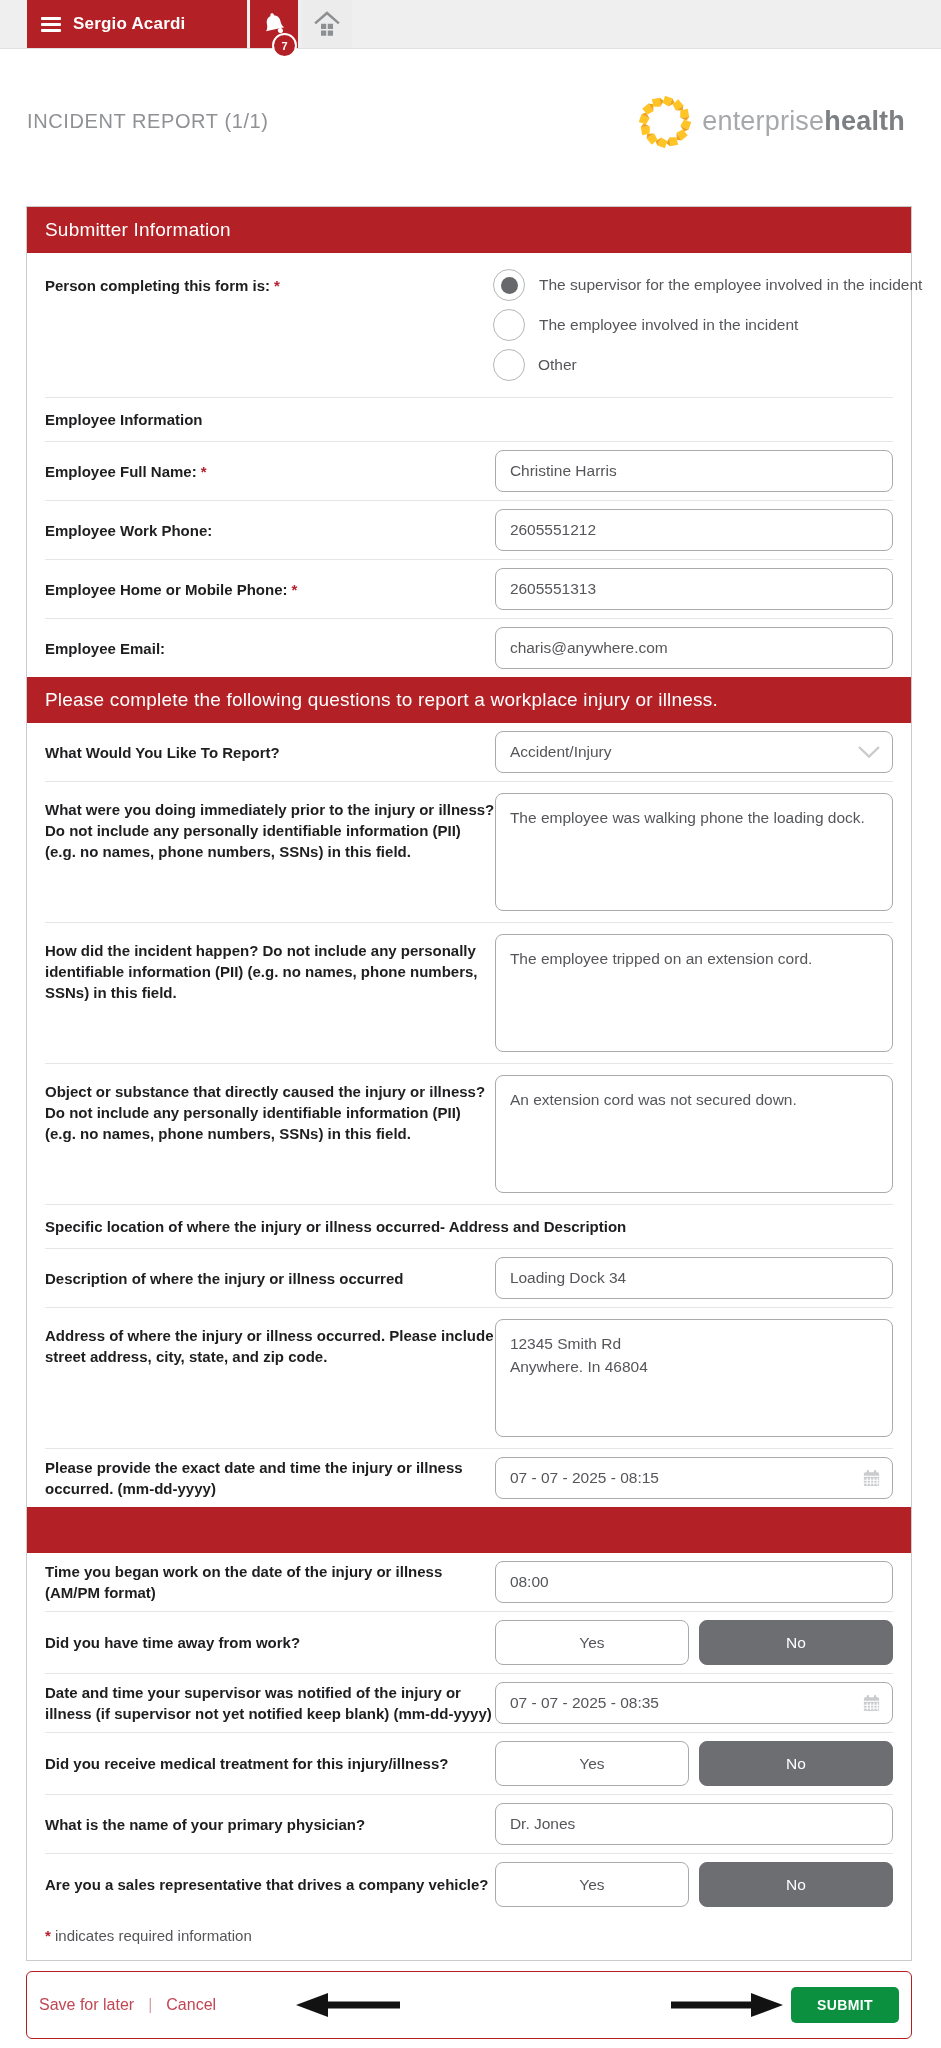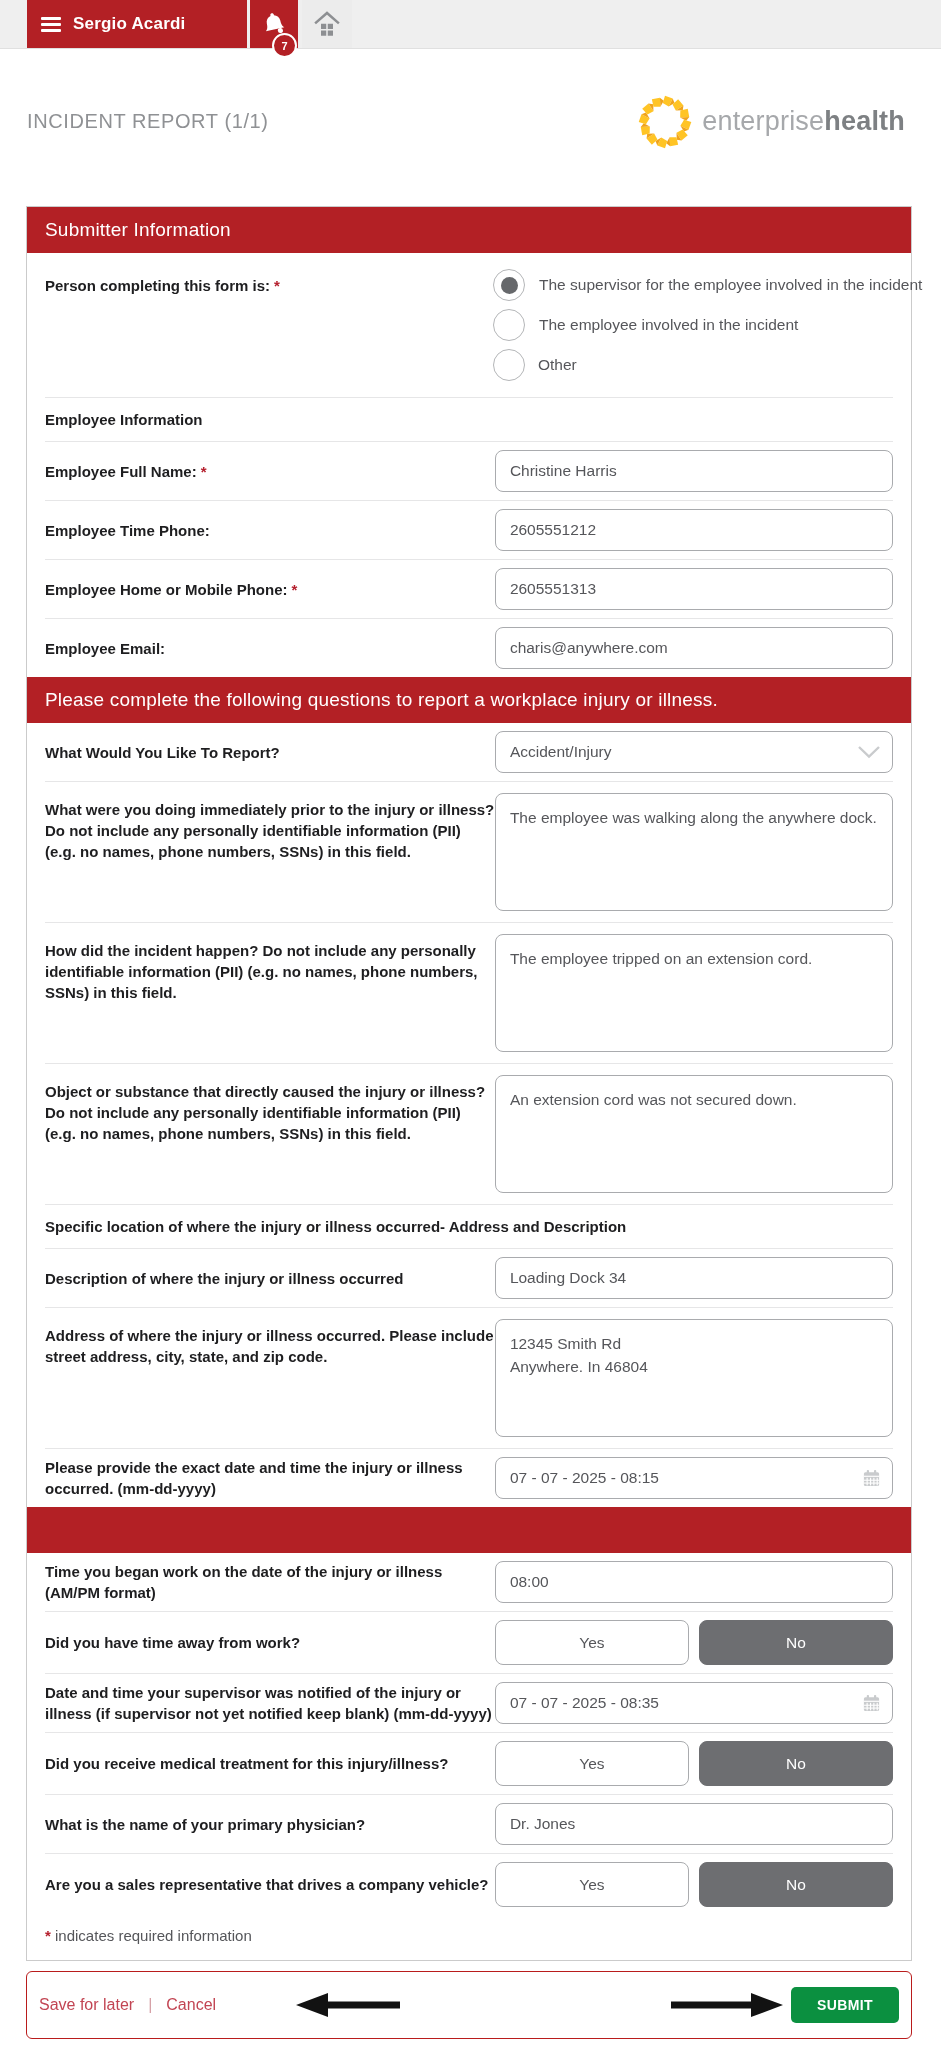--- a/index.html
+++ b/index.html
@@ -193,21 +193,21 @@
   <div class="subhead">Employee Information</div>
 
   <div class="frow">
     <div class="flabel"><span>Employee Full Name:</span><span class="req">*</span></div>
     <div class="fctrl">
         <div class="tin">Christine Harris</div>
       </div>
   </div>
 
   <div class="frow">
-    <div class="flabel"><span>Employee Time Phone:</span></div>
+    <div class="flabel"><span>Employee Work Phone:</span></div>
     <div class="fctrl">
         <div class="tin">2605551212</div>
       </div>
   </div>
 
   <div class="frow">
     <div class="flabel"><span>Employee Home or Mobile Phone:</span><span class="req">*</span></div>
     <div class="fctrl">
         <div class="tin">2605551313</div>
       </div>
@@ -230,21 +230,21 @@
         <svg width="24" height="14" viewBox="0 0 24 14">
             <polyline points="2,2 12,11.5 22,2" fill="none" stroke="#c9cbcd" stroke-width="2.4"></polyline>
           </svg>
       </span>
     </div>
   </div>
 
   <div class="frow top" style="padding:11px 0;">
     <div class="flabel">What were you doing immediately prior to the injury or illness? Do not include any personally identifiable information (PII) (e.g. no names, phone numbers, SSNs) in this field.</div>
     <div class="fctrl">
-        <div class="ta">The employee was walking along the anywhere dock.</div>
+        <div class="ta">The employee was walking phone the loading dock.</div>
       </div>
   </div>
 
   <div class="frow top" style="padding:11px 0;">
     <div class="flabel">How did the incident happen? Do not include any personally identifiable information (PII) (e.g. no names, phone numbers, SSNs) in this field.</div>
     <div class="fctrl">
         <div class="ta">The employee tripped on an extension cord.</div>
       </div>
   </div>
 

